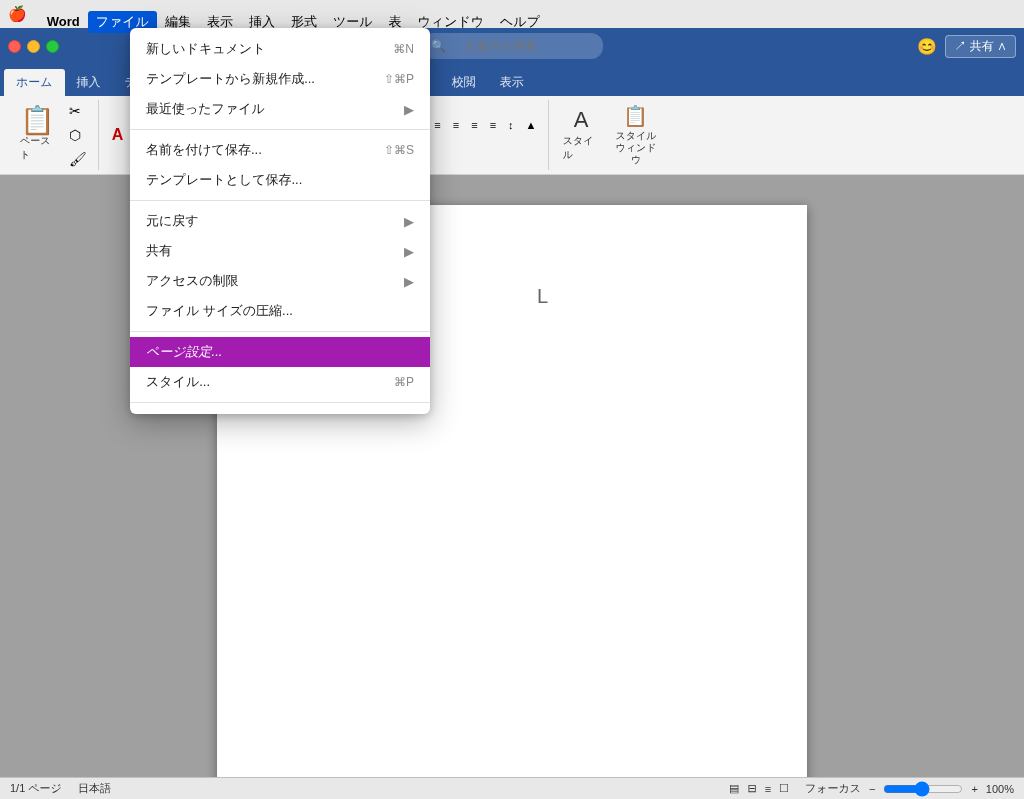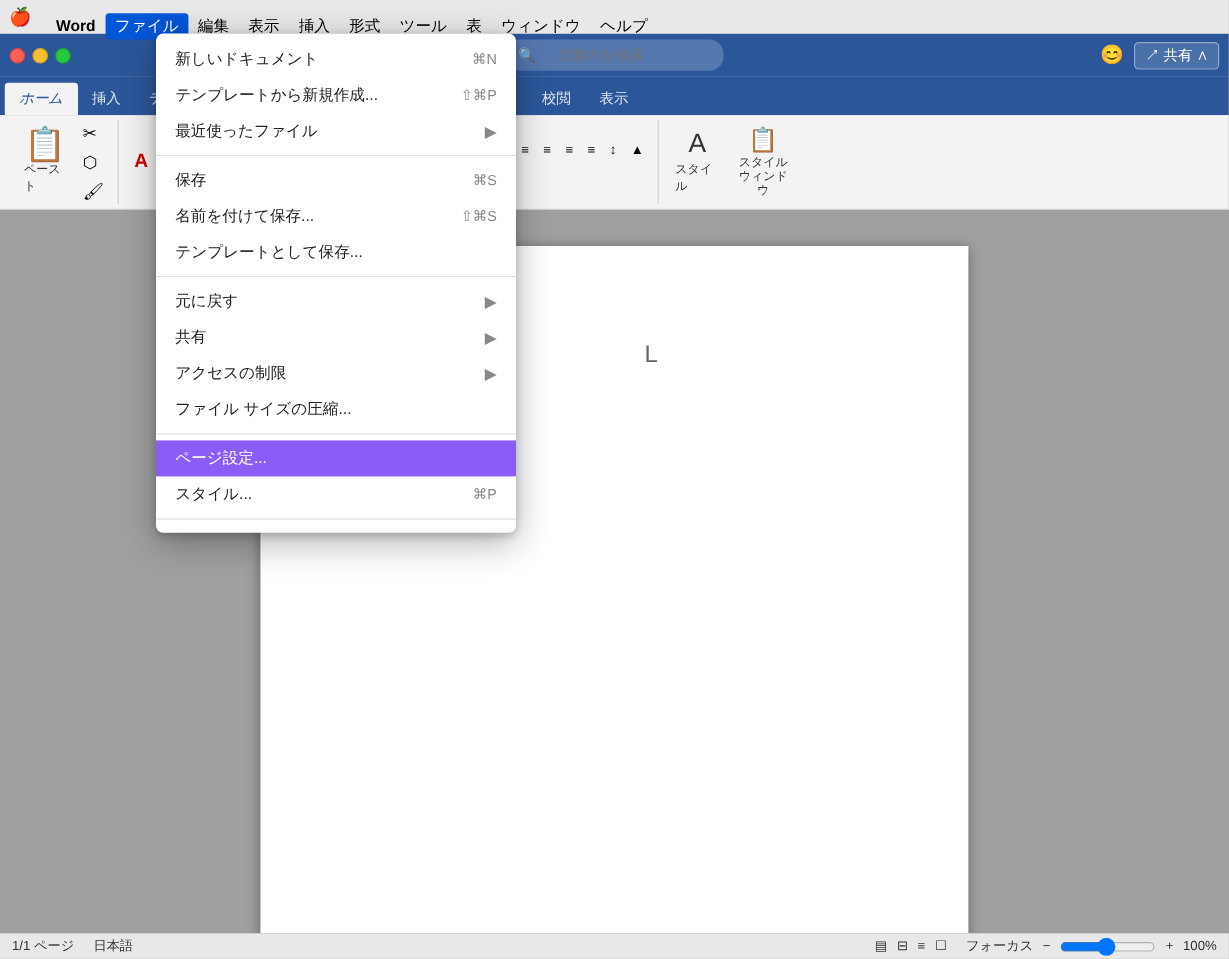--- a/index.html
+++ b/index.html
@@ -156,22 +156,23 @@
     }
     .menu-row {
       display: flex;
       padding: 6px 16px;
       cursor: pointer;
       font-size: 13px;
       color: #222;
       justify-content: space-between;
     }
     .menu-row.highlighted {
-      background: #8b5cf6;
+      background: #a21caf;
       color: white;
+      font-style: italic;
     }
     .menu-row .shortcut {
       color: #888;
       font-size: 12px;
       margin-left: 24px;
     }
     .menu-row .arrow {
       color: #888;
       margin-left: 8px;
     }
@@ -195,21 +196,20 @@
     .rtab {
       padding: 5px 12px;
       font-size: 12px;
       color: rgba(255,255,255,0.85);
       cursor: pointer;
     }
     .rtab.active {
       background: #f3f3f3;
       color: #2b579a;
       border-radius: 3px 3px 0 0;
-      font-style: italic;
     }
 
     #ribbon-body {
       background: #f3f3f3;
       border-bottom: 1px solid #d0d0d0;
       padding: 4px 8px;
       display: flex;
       align-items: center;
       gap: 2px;
       min-height: 78px;
@@ -445,28 +445,20 @@
         <div class="menu-row-left">
           <span>最近使ったファイル</span>
         </div>
         <div style="display: flex; align-items: center; gap: 6px;">
           <span class="arrow">▶</span>
         </div>
       </div>
       <div class="menu-separator"></div>
       <div class="menu-row">
         <div class="menu-row-left">
-          <span>保存</span>
-        </div>
-        <div style="display: flex; align-items: center; gap: 6px;">
-          <span class="shortcut">⌘S</span>
-        </div>
-      </div>
-      <div class="menu-row">
-        <div class="menu-row-left">
           <span>名前を付けて保存...</span>
         </div>
         <div style="display: flex; align-items: center; gap: 6px;">
           <span class="shortcut">⇧⌘S</span>
         </div>
       </div>
       <div class="menu-row">
         <div class="menu-row-left">
           <span>テンプレートとして保存...</span>
         </div>

